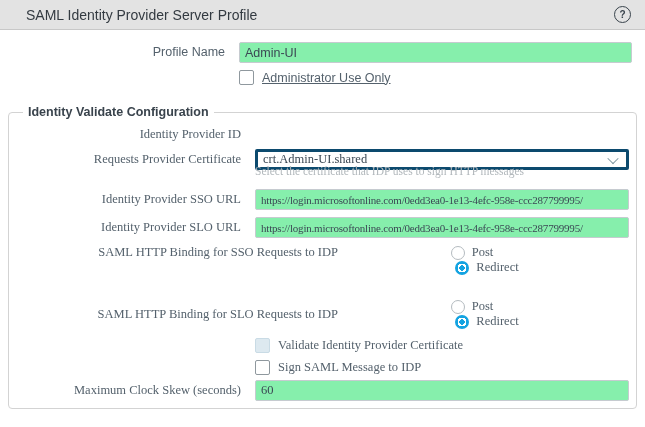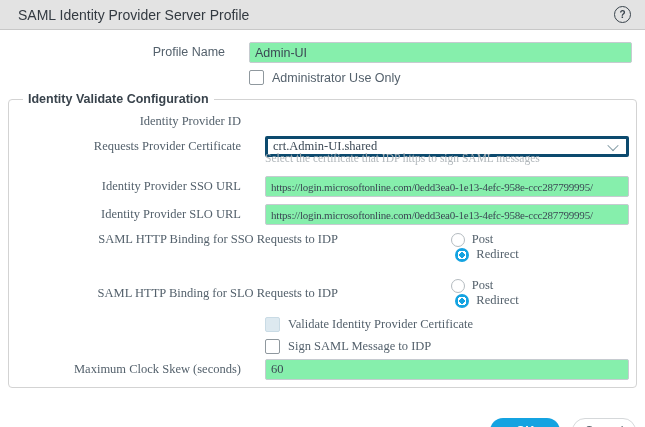--- a/index.html
+++ b/index.html
@@ -6,32 +6,32 @@
   body {
     width:645px; height:427px; overflow:hidden;
     background:#fff;
     font-family:"Liberation Sans", sans-serif;
     font-size:12.5px; color:#54616c;
   }
   
   .titlebar {
     height:30px; background:#e3e3e3; border-bottom:1px solid #c8c8c8;
     display:flex; align-items:center; justify-content:space-between;
-    padding:0 14px 0 18px; box-sizing:border-box;
+    padding:0 14px 0 26px; box-sizing:border-box;
   }
   .title { font-size:14px; color:#333a41; }
   .help-circle {
     width:15px; height:15px; border:1.5px solid #39434c; border-radius:50%;
     display:flex; align-items:center; justify-content:center;
     font-size:10px; font-weight:bold; color:#39434c; cursor:pointer;
   }
   
   .content { padding-top:12px; }
   .row {
-    display:grid; grid-template-columns:225px 1fr; column-gap:24px;
+    display:grid; grid-template-columns:225px 1fr; column-gap:14px;
     align-items:center; margin:0 13px 7px 0;
   }
   .row .lbl { text-align:right; color:#54616c; line-height:15px; }
   .txt {
     height:21px; box-sizing:border-box; width:100%;
     border:1px solid #c6cbd0; border-radius:2px;
     padding:0 5px; font-family:inherit; font-size:12.5px; color:#3b4854;
     background:#86efac; outline:none;
   }
   .txt.url { font-size:11px; letter-spacing:-0.2px; }
@@ -97,21 +97,21 @@
   <span class="help-circle">?</span>
 </div>
 
 <div class="content">
 
   <div class="row">
     <div class="lbl">Profile Name</div>
     <input class="txt" type="text" value="Admin-UI" style="">
   </div>
 
-  <div class="row" style="margin-bottom:7px;">
+  <div class="row" style="margin-bottom:20px;text-decoration:underline;">
     <div class="lbl"></div>
     <div class="check-row">
       <span class="checkbox"></span>
       <span>Administrator Use Only</span>
     </div>
   </div>
 
   <fieldset>
     <legend>Identity Validate Configuration</legend>
 
@@ -121,34 +121,34 @@
 
     <div class="row" style="margin-bottom:0;">
       <div class="lbl">Requests Provider Certificate</div>
       <div class="select">
         <span>crt.Admin-UI.shared</span>
         <span class="chevron"></span>
       </div>
     </div>
     <div class="row hint-row">
       <div class="lbl"></div>
-      <div class="hint">Select the certificate that IDP https to sign SAML messages</div>
+      <div class="hint">Select the certificate that IDP uses to sign HTTP messages</div>
     </div>
 
     <div class="row">
       <div class="lbl">Identity Provider SSO URL</div>
       <input class="txt url" type="text" value="https://login.microsoftonline.com/0edd3ea0-1e13-4efc-958e-ccc287799995/" style="">
     </div>
 
     <div class="row">
       <div class="lbl">Identity Provider SLO URL</div>
       <input class="txt url" type="text" value="https://login.microsoftonline.com/0edd3ea0-1e13-4efc-958e-ccc287799995/" style="">
     </div>
 
-    <div class="row wide-label align-top" style="margin-bottom:16px;">
+    <div class="row wide-label align-top" style="margin-bottom:24px;">
       <div class="lbl"><span style="display:inline-block;max-width:248px;">SAML HTTP Binding for SSO Requests to IDP</span></div>
       <div class="radio-group">
         <span class="radio-opt first">
           <span class="radio"></span>
           <span>Post</span>
         </span>
         <span class="radio-opt">
           <span class="radio selected"></span>
           <span>Redirect</span>
         </span>

